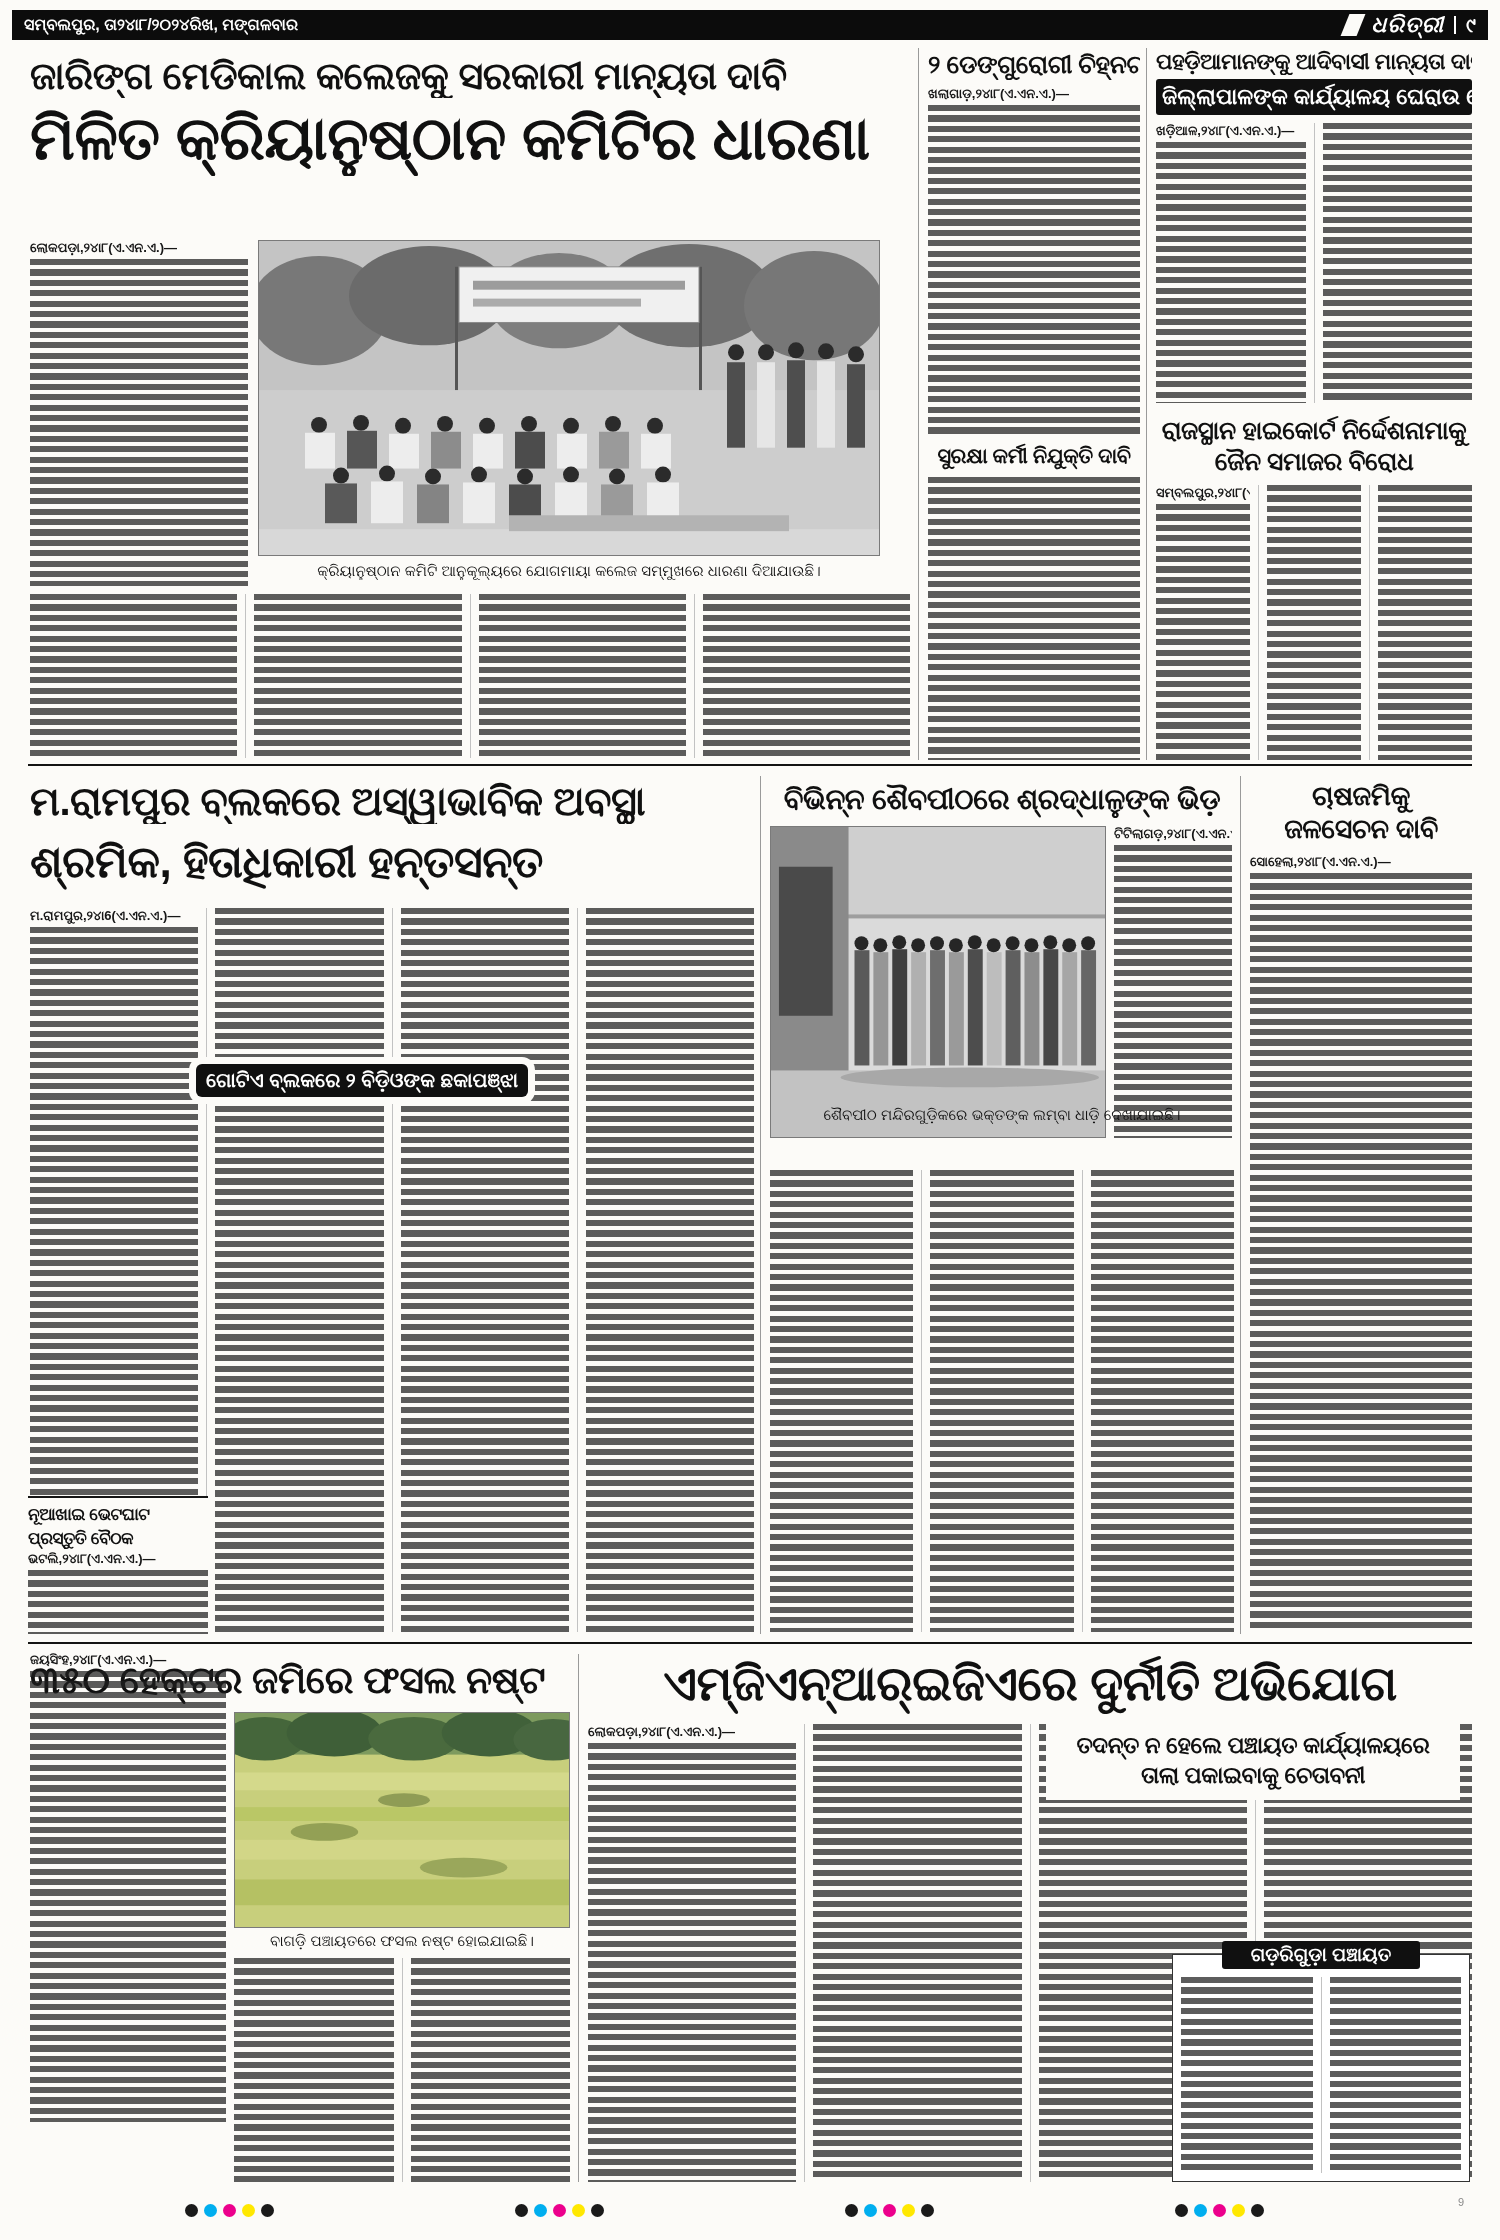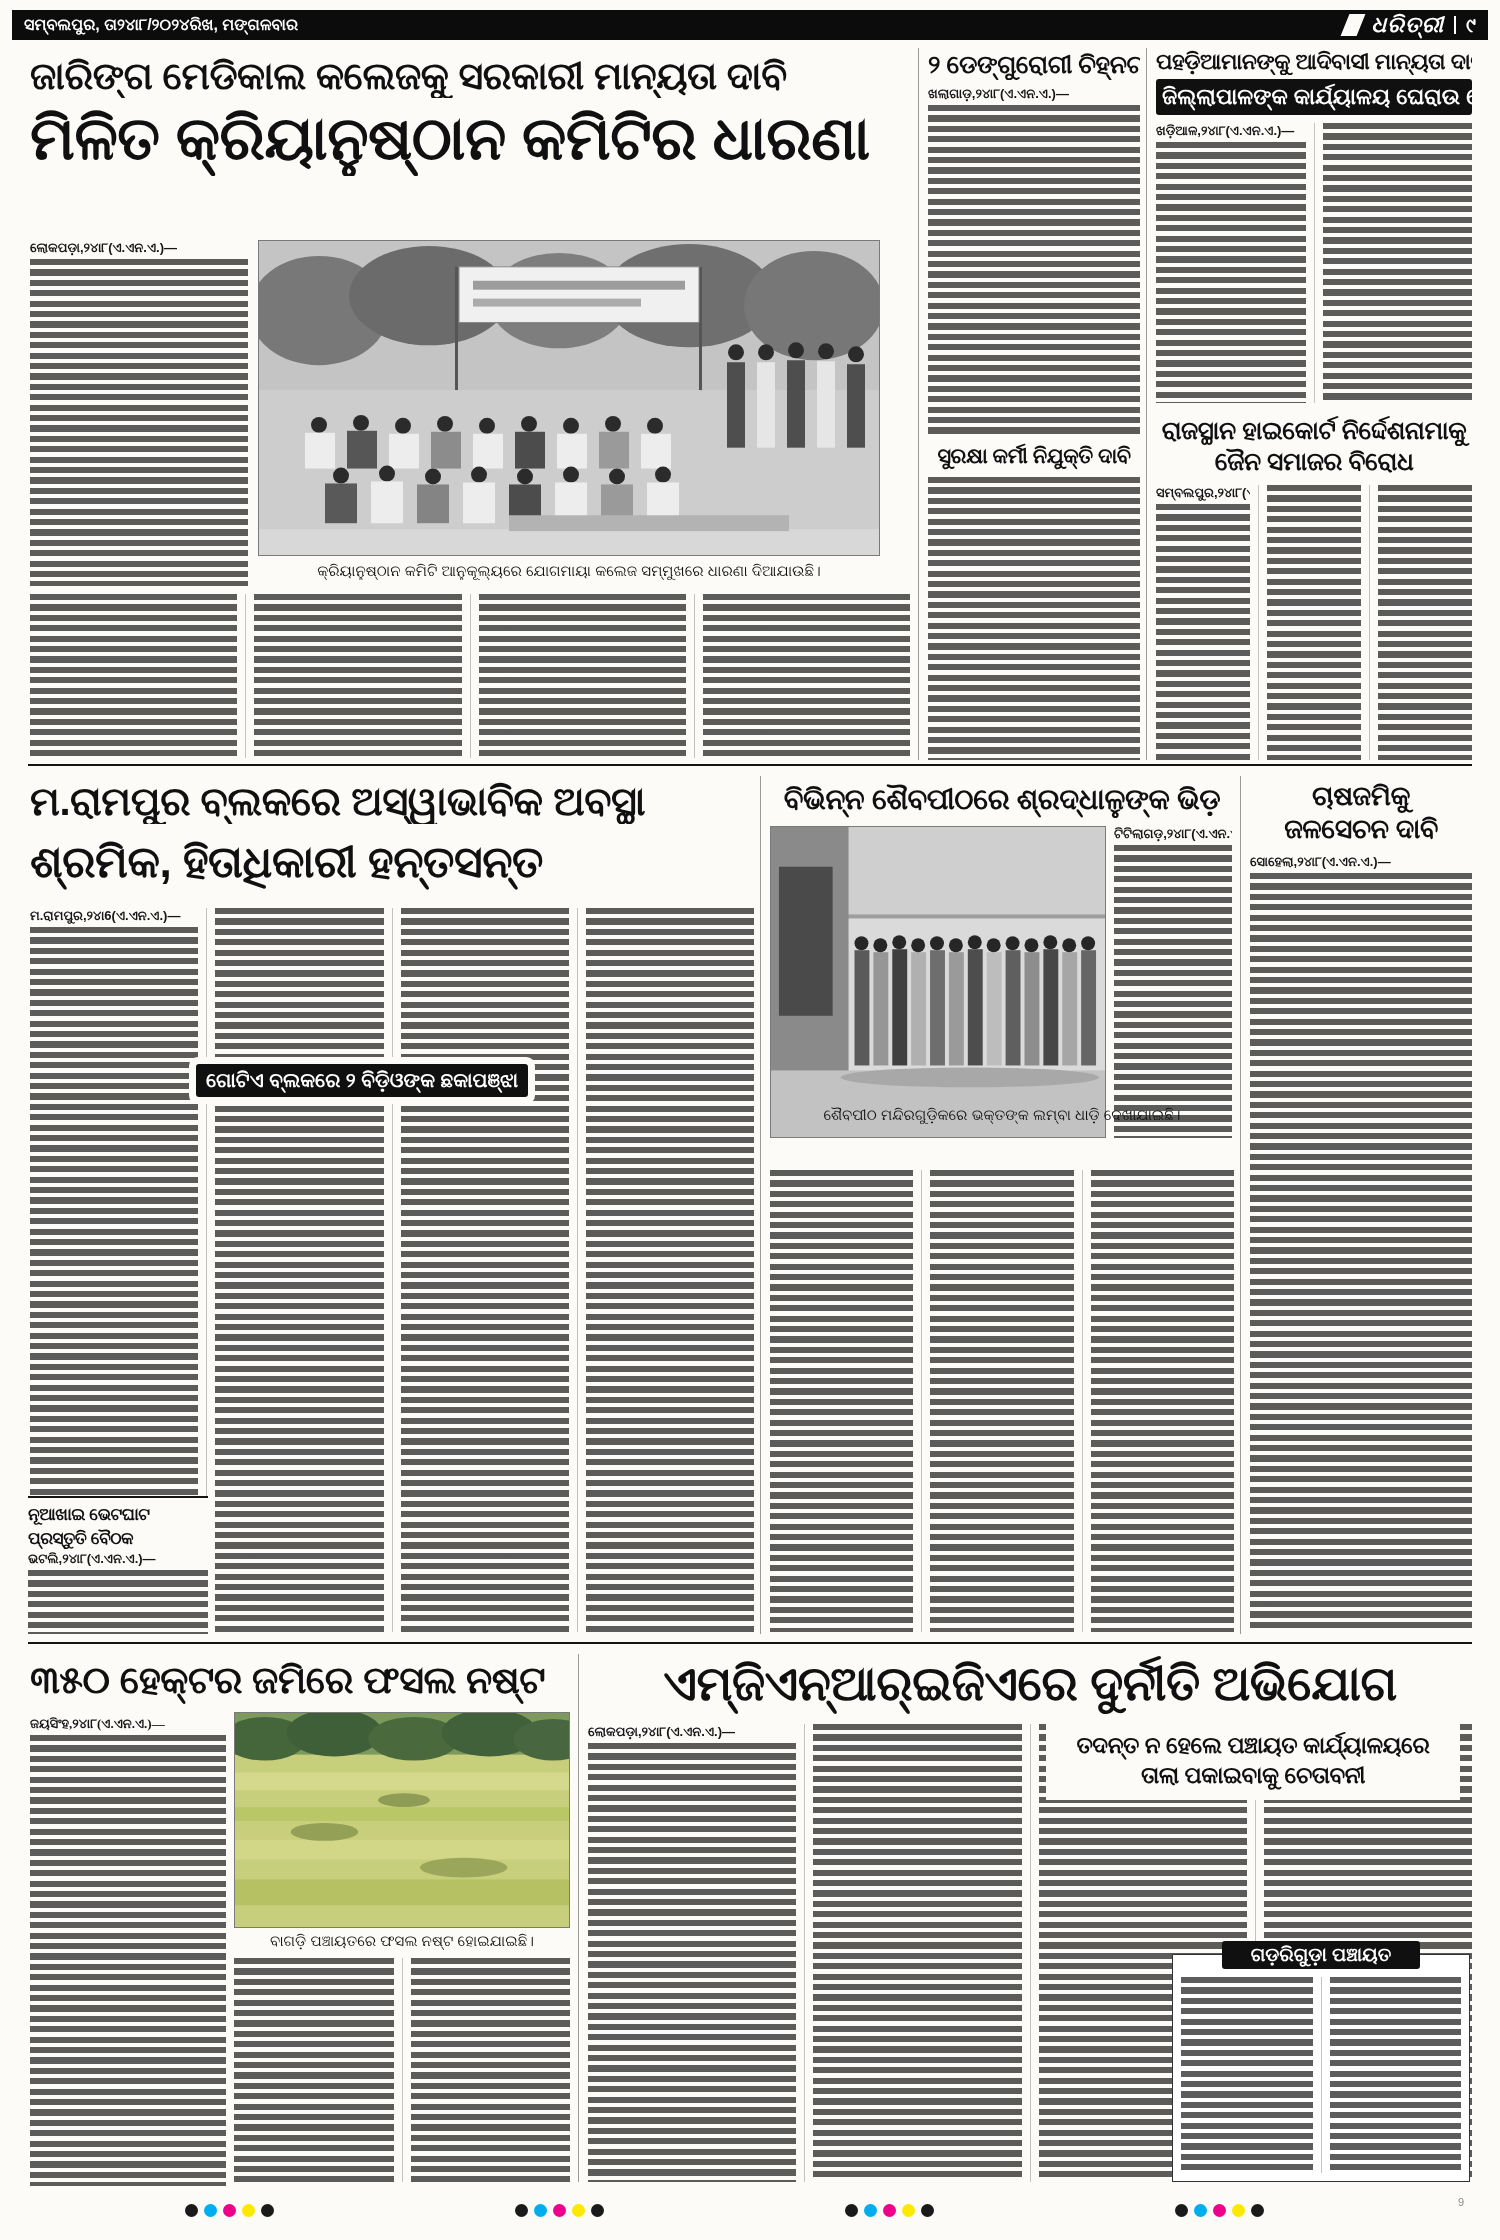--- a/index.html
+++ b/index.html
@@ -209,21 +209,21 @@
         <div class="gk fill"></div>
       </div>
     <div class="c">
         <div class="gk fill"></div>
       </div>
     <div class="c">
         <div class="gk fill"></div>
       </div>
   </div>
 
-  <div class="abs blackbar nw" style="left:196px;top:1064px;width:332px;font-size:20px;box-shadow:0 0 0 7px #fcfbf8;box-sizing:border-box;">ଗୋଟିଏ ବ୍ଲକରେ ୨ ବିଡ଼ିଓଙ୍କ ଛକାପଞ୍ଝା</div>
+  <div class="abs blackbar nw" style="left:196px;top:1064px;width:332px;font-size:20px;box-shadow:0 0 0 7px #fcfbf8;box-sizing:border-box;border-radius:6px;">ଗୋଟିଏ ବ୍ଲକରେ ୨ ବିଡ଼ିଓଙ୍କ ଛକାପଞ୍ଝା</div>
 
   <div class="abs whitepad flexcol" style="left:28px;top:1496px;width:180px;height:138px;border-top:2px solid #141414;padding-top:5px;box-sizing:border-box;">
     <div class="hl" style="font-size:17px;line-height:24px;">ନୂଆଖାଇ ଭେଟଘାଟ ପ୍ରସ୍ତୁତି ବୈଠକ</div>
     <div class="by">ଭଟଲି,୨୪ା୮(ଏ.ଏନ.ଏ.)—</div>
     <div class="gk fill"></div>
   </div>
 
   <div class="abs vr" style="left:760px;top:776px;height:858px;"></div>
 
   <div class="abs hl nw ctr" style="left:770px;top:780px;width:464px;font-size:29px;line-height:38px;">ବିଭିନ୍ନ ଶୈବପୀଠରେ ଶ୍ରଦ୍ଧାଳୁଙ୍କ ଭିଡ଼</div>
@@ -290,21 +290,21 @@
   <div class="abs flexcol" style="left:1250px;top:780px;width:222px;height:852px;">
     <div class="hl nw ctr" style="font-size:27px;line-height:33px;">ଚାଷଜମିକୁ</div>
     <div class="hl nw ctr" style="font-size:27px;line-height:33px;margin-bottom:8px;">ଜଳସେଚନ ଦାବି</div>
     <div class="by">ସୋହେଲା,୨୪ା୮(ଏ.ଏନ.ଏ.)—</div>
     <div class="gk fill"></div>
   </div>
 
   <div class="abs hr" style="left:28px;top:1642px;width:1444px;height:2px;"></div>
 
   <div class="abs hl nw" style="left:30px;top:1656px;width:538px;font-size:38px;line-height:48px;">୩୫୦ ହେକ୍ଟର ଜମିରେ ଫସଲ ନଷ୍ଟ</div>
-  <div class="abs flexcol" style="left:30px;top:1716px;width:196px;height:470px;font-family:Liberation Serif, serif;">
+  <div class="abs flexcol" style="left:30px;top:1652px;width:196px;height:470px;">
     <div class="by">ଜୟସିଂହ,୨୪ା୮(ଏ.ଏନ.ଏ.)—</div>
     <div class="gk fill"></div>
   </div>
   <div class="abs photo" style="left:234px;top:1712px;width:336px;height:216px;">
     <svg viewBox="0 0 336 216" preserveAspectRatio="none">
       <rect width="336" height="216" fill="#c8cf7c"></rect>
       <rect width="336" height="42" fill="#7d9a5e"></rect>
       <ellipse cx="30" cy="26" rx="42" ry="22" fill="#45663b"></ellipse>
       <ellipse cx="100" cy="20" rx="48" ry="24" fill="#3f5f38"></ellipse>
       <ellipse cx="180" cy="26" rx="46" ry="22" fill="#4a6a3e"></ellipse>

